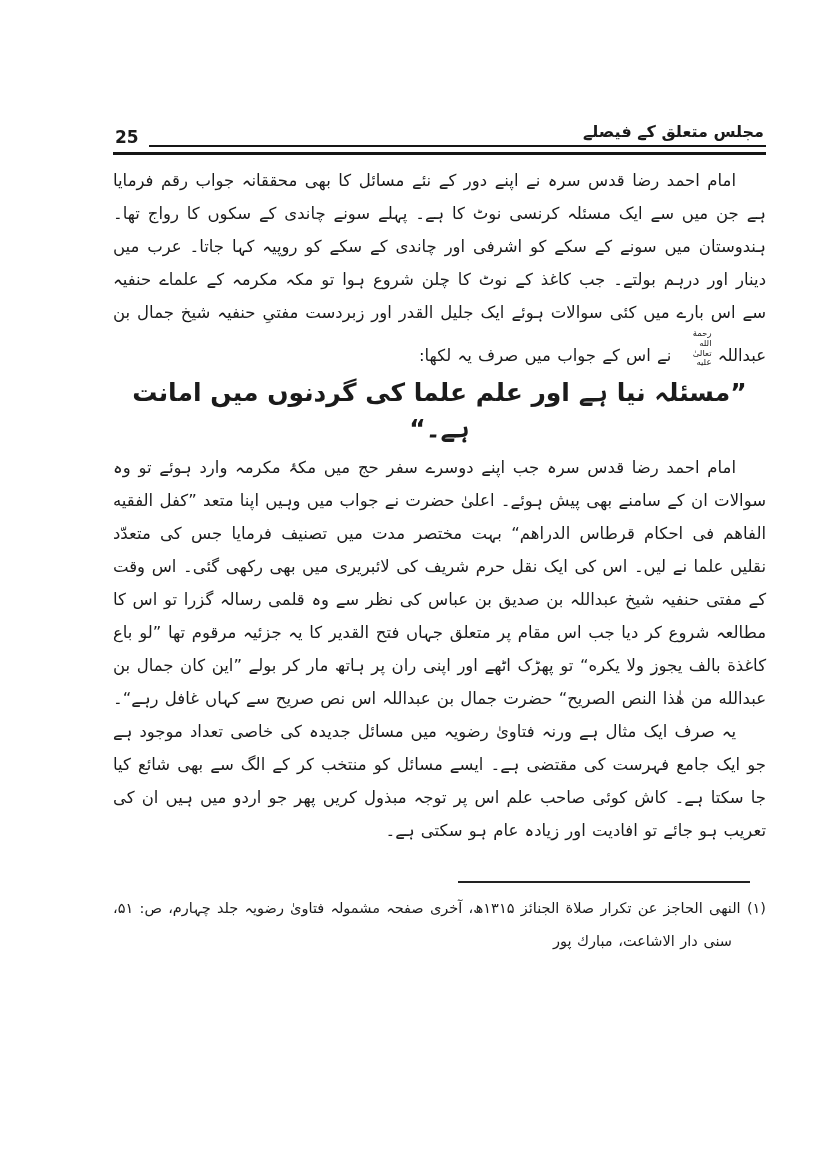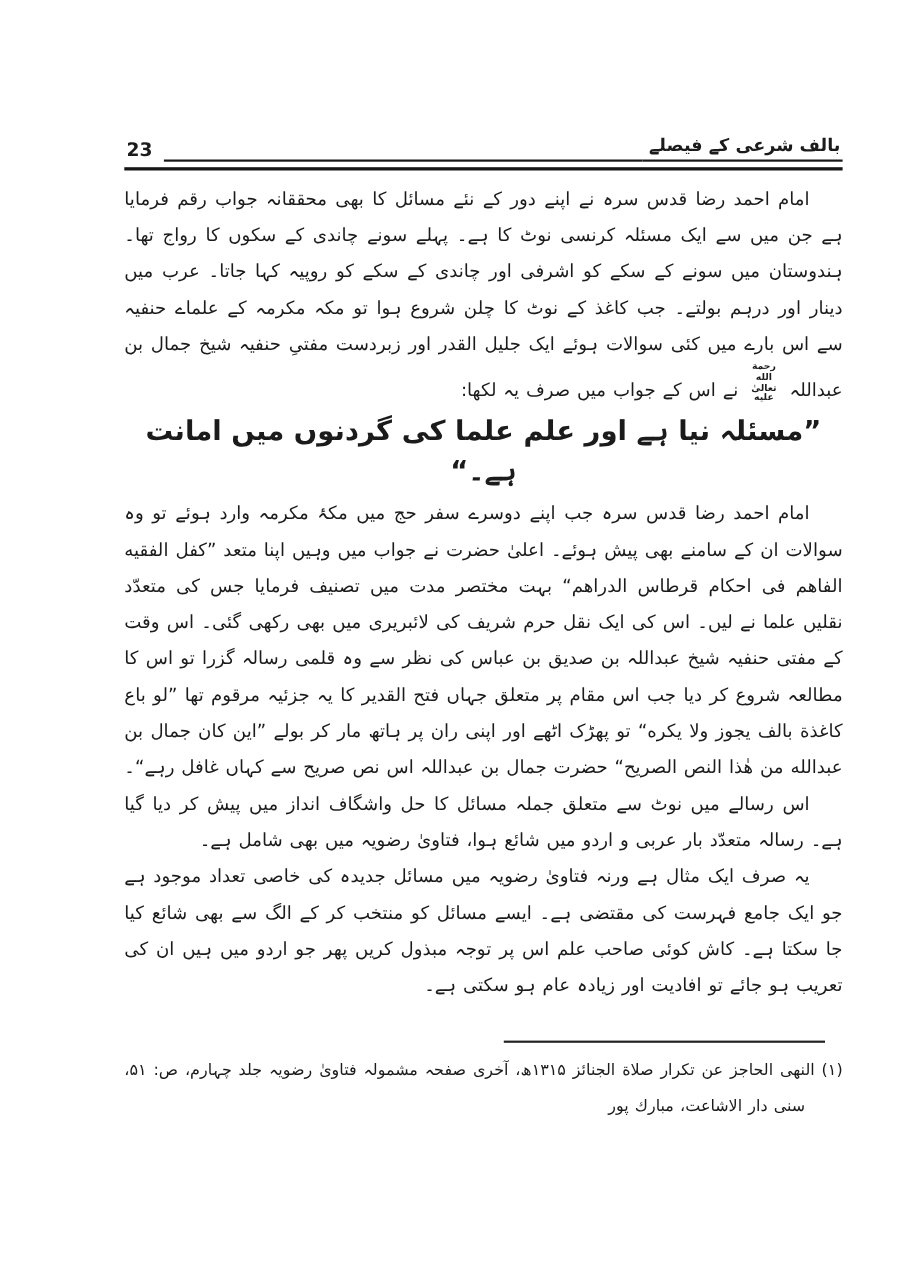--- a/index.html
+++ b/index.html
@@ -58,25 +58,24 @@
       font-size: 11px;
       line-height: 0;
       vertical-align: 6px;
       font-weight: bold;
     }
     .seal {
       display: inline-block;
       width: 34px;
       font-size: 8.5px;
       line-height: 1.15;
-      text-align: center;
+      text-align: right;
       vertical-align: -4px;
       text-indent: 0;
       white-space: normal;
-      font-weight: bold;
     }
     .heading {
       font-size: 25px;
       font-weight: bold;
       text-align: center;
       line-height: 36px;
       margin: 3px 0 4px;
       text-indent: 0;
     }
     
@@ -98,23 +97,23 @@
     }
     .fn-mark { font-weight: 500; }
   </style>
 </head>
 <body>
 
 <div class="page">
 
   <header>
     <div class="header-row">
-      <span class="header-title">بالف شرعی کے فیصلے</span>
+      <span class="header-title">مجلس متعلق کے فیصلے</span>
       <span class="header-filler"></span>
-      <span class="page-number">23</span>
+      <span class="page-number">25</span>
     </div>
     <div class="thick-rule"></div>
   </header>
 
   <main class="content">
 
 
     <p class="para indent"><span class="urdu">امام احمد رضا قدس سرہ نے اپنے دور کے نئے مسائل کا بھی محققانہ جواب رقم فرمایا ہے جن میں سے ایک مسئلہ کرنسی نوٹ کا ہے۔ پہلے سونے چاندی کے سکوں کا رواج تھا۔ ہندوستان میں سونے کے سکے کو اشرفی اور چاندی کے سکے کو روپیہ کہا جاتا۔ عرب میں دینار اور درہم بولتے۔ جب کاغذ کے نوٹ کا چلن شروع ہوا تو مکہ مکرمہ کے علماے حنفیہ سے اس بارے میں کئی سوالات ہوئے ایک جلیل القدر اور زبردست مفتیِ حنفیہ شیخ جمال بن عبداللہ</span>
       <span class="seal">رحمة الله تعالىٰ عليه</span>
       <span class="urdu">نے اس کے جواب میں صرف یہ لکھا:</span></p>
@@ -122,21 +121,20 @@
     <h2 class="heading">”مسئلہ نیا ہے اور علم علما کی گردنوں میں امانت ہے۔“</h2>
 
     <p class="para indent"><span class="urdu">امام احمد رضا قدس سرہ جب اپنے دوسرے سفر حج میں مکۂ مکرمہ وارد ہوئے تو وہ سوالات ان کے سامنے بھی پیش ہوئے۔ اعلیٰ حضرت نے جواب میں وہیں اپنا متعد</span>
       <span class="arabic">”كفل الفقيه الفاهم فى احكام قرطاس الدراهم“</span>
       <span class="urdu">بہت مختصر مدت میں تصنیف فرمایا جس کی متعدّد نقلیں علما نے لیں۔ اس کی ایک نقل حرم شریف کی لائبریری میں بھی رکھی گئی۔ اس وقت کے مفتی حنفیہ شیخ عبداللہ بن صدیق بن عباس کی نظر سے وہ قلمی رسالہ گزرا تو اس کا مطالعہ شروع کر دیا جب اس مقام پر متعلق جہاں فتح القدیر کا یہ جزئیہ مرقوم تھا</span>
       <span class="arabic">”لو باع كاغذة بالف يجوز ولا يكره“</span>
       <span class="urdu">تو پھڑک اٹھے اور اپنی ران پر ہاتھ مار کر بولے</span>
       <span class="arabic">”اين كان جمال بن عبدالله من هٰذا النص الصريح“</span>
       <span class="urdu">حضرت جمال بن عبداللہ اس نص صریح سے کہاں غافل رہے“۔</span></p>
 
-    <p class="para indent">اس رسالے میں نوٹ سے متعلق جملہ مسائل کا حل واشگاف انداز میں پیش کر دیا گیا ہے۔ رسالہ متعدّد بار عربی و اردو میں شائع ہوا، فتاویٰ رضویہ میں بھی شامل ہے۔</p>
 
     <p class="para indent">یہ صرف ایک مثال ہے ورنہ فتاویٰ رضویہ میں مسائل جدیدہ کی خاصی تعداد موجود ہے جو ایک جامع فہرست کی مقتضی ہے۔ ایسے مسائل کو منتخب کر کے الگ سے بھی شائع کیا جا سکتا ہے۔ کاش کوئی صاحب علم اس پر توجہ مبذول کریں پھر جو اردو میں ہیں ان کی تعریب ہو جائے تو افادیت اور زیادہ عام ہو سکتی ہے۔</p>
 
 
   </main>
 
   <footer class="footnote-block">
     <div class="fn-rule"></div>
     <p class="footnote"><span class="fn-mark">(۱)</span>
       <span class="arabic">النهى الحاجز عن تكرار صلاة الجنائز ۱۳۱۵ھ،</span>

